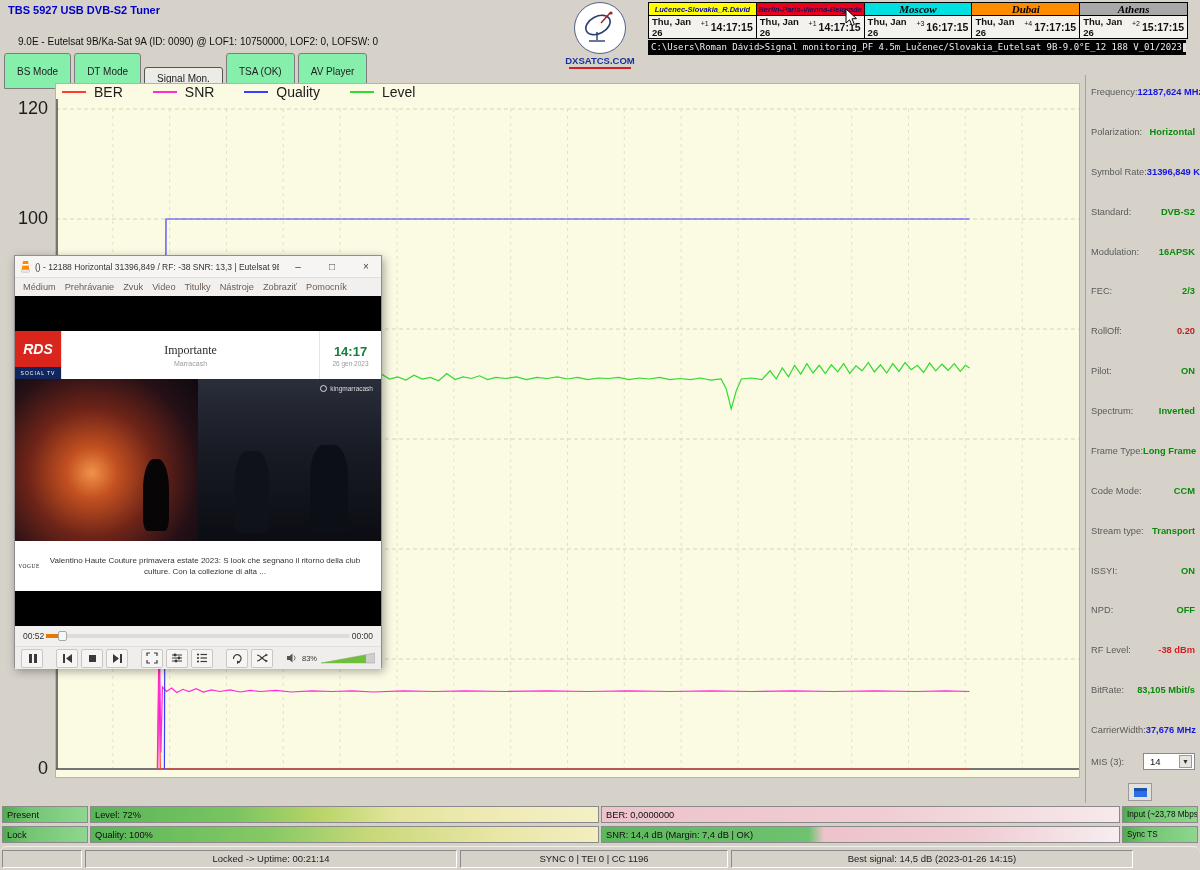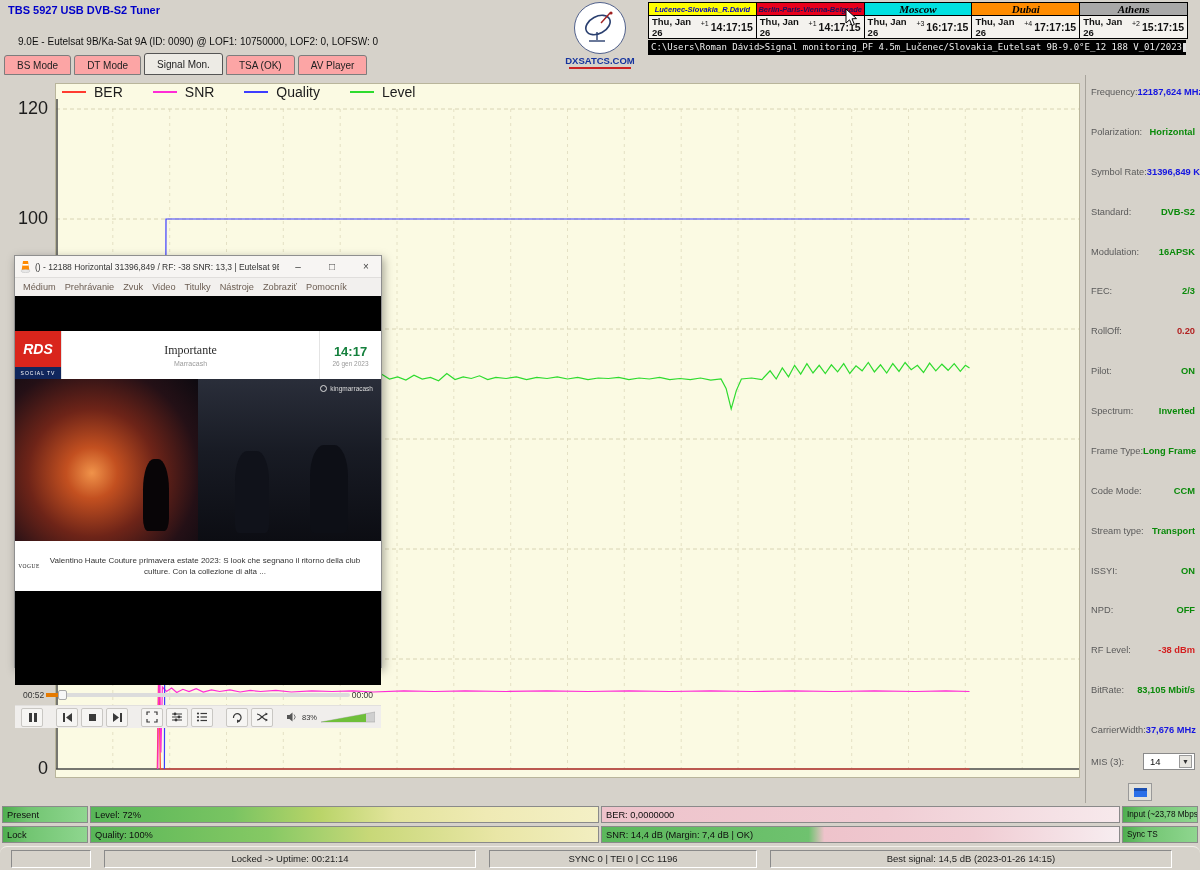--- a/index.html
+++ b/index.html
@@ -25,22 +25,22 @@
   .clock-date { font-weight:bold; font-size:9.5px; }
   .clock-tz { font-size:7px; margin-left:auto; position:relative; top:-4px; }
   .clock-time { font-weight:bold; font-size:10.5px; margin-left:2px; }
   
   .terminal { position:absolute; left:648px; top:40px; width:538px; height:15px; background:#000;
     color:#ececec; font-family:"DejaVu Sans Mono", monospace; font-size:9px; line-height:14px;
     padding-left:3px; white-space:nowrap; overflow:hidden; }
   .term-cursor { display:inline-block; width:6px; height:9px; background:#ddd; margin-left:1px; vertical-align:middle; }
   
   .tabs { position:absolute; left:4px; top:53px; display:flex; align-items:flex-end; }
-  .tab { height:20px; padding:0 12px; margin-right:3px; font-size:10px; color:#222;
-    background:#fca5a5; border:1px solid #7d7d7d; border-radius:3px 3px 0 0; display:flex; align-items:center; }
+  .tab { height:36px; padding:0 12px; margin-right:3px; font-size:10px; color:#222;
+    background:#86efac; border:1px solid #7d7d7d; border-radius:3px 3px 0 0; display:flex; align-items:center; }
   .tab.active { background:#edebe5; height:22px; border-color:#555; }
   
   .chart-panel { position:absolute; left:0; top:75px; width:1085px; height:728px; }
   .plot { position:absolute; left:55px; top:8px; width:1025px; height:695px; background:#fbfae3; border:1px solid #b9b59b; }
   .plot svg { position:absolute; left:0; top:0; }
   .grid-h { stroke:#d8d4b4; stroke-width:1; stroke-dasharray:4 3; }
   .grid-v { stroke:#e4e0c4; stroke-width:1; stroke-dasharray:3 4; }
   .axis { stroke:#4a4a4a; stroke-width:1.5; }
   .ytick { position:absolute; left:2px; width:46px; height:22px; line-height:22px; text-align:right; font-size:18px; color:#1c1c1c; }
   .legend { position:absolute; left:62px; top:9px; display:flex; gap:30px; align-items:center; z-index:5; }
@@ -57,21 +57,21 @@
   .mis-arrow { width:13px; height:13px; background:#e7e5df; border:1px solid #9a9a9a; font-size:7px; display:flex; align-items:center; justify-content:center; color:#333; }
   .mini-btn { position:absolute; top:708px; left:42px; width:24px; height:18px; background:#e4e2da; border:1px solid #999; display:flex; align-items:center; justify-content:center; }
   .mini-glyph { width:13px; height:9px; background:#2a6fe8; border-top:3px solid #1b4fb0; }
   
   .vlc { position:absolute; left:14px; top:255px; width:368px; height:413px; background:#f2f0ee;
     border:1px solid #8f8f8f; box-shadow:2px 3px 9px rgba(0,0,0,.35); z-index:40; }
   .vlc-titlebar { height:22px; display:flex; align-items:center; gap:4px; padding-left:5px; background:#f7f5f3; border-bottom:1px solid #e0dedc; }
   .vlc-title { flex:1; font-size:8.5px; color:#333; white-space:nowrap; overflow:hidden; }
   .vlc-btn { width:30px; height:21px; display:flex; align-items:center; justify-content:center; font-size:10px; color:#444; }
   .vlc-menu { height:18px; display:flex; gap:9px; align-items:center; padding-left:8px; font-size:9.2px; color:#6b5d52; }
-  .vlc-video { position:relative; height:389px; background:#000; overflow:hidden; }
+  .vlc-video { position:relative; height:330px; background:#000; overflow:hidden; }
   .band { position:absolute; top:35px; left:0; right:0; height:48px; background:#fff; display:flex; align-items:stretch; }
   .rds { width:46px; display:flex; flex-direction:column; }
   .rds-top { flex:1; background:#d9251c; color:#fff; display:flex; align-items:center; justify-content:center; font-weight:bold; font-style:italic; font-size:14px; }
   .rds-bottom { height:12px; background:#10265c; color:#fff; font-size:5px; letter-spacing:1px; display:flex; align-items:center; justify-content:center; }
   .band-center { flex:1; display:flex; flex-direction:column; justify-content:center; text-align:center; border-left:1px solid #e4e4e4; }
   .headline { font-size:12px; color:#2b2b2b; font-family:"Liberation Serif", serif; }
   .subheadline { font-size:7px; color:#9a9a9a; margin-top:2px; }
   .band-right { width:62px; display:flex; flex-direction:column; justify-content:center; text-align:center; border-left:1px solid #e4e4e4; }
   .band-time { font-size:13px; font-weight:bold; color:#15803d; }
   .band-date { font-size:6.5px; color:#9a9a9a; margin-top:1px; }
@@ -99,21 +99,21 @@
   .srow { position:absolute; left:2px; width:1196px; height:17px; display:flex; gap:2px; }
   .srow1 { top:806px; } .srow2 { top:826px; }
   .scell { border:1px solid #8a8a8a; display:flex; align-items:center; padding-left:4px; font-size:9.3px; color:#0e0e0e; overflow:hidden; white-space:nowrap; }
   .w-flag { width:86px; } .w-bar { width:509px; } .w-bar2 { width:519px; } .w-end { width:76px; font-size:8.2px; }
   .bg-green { background:linear-gradient(to right,#4fae4f 0%,#72c572 30%,#8fd68f 100%); }
   .bg-level { background:linear-gradient(to right,#58b658 0%,#79c462 28%,#b9d468 45%,#e3e49c 60%,#efeab4 78%,#f4f0c6 100%); }
   .bg-quality { background:linear-gradient(to right,#58b658 0%,#86c964 35%,#c8d878 55%,#e9e6a6 80%,#f2eec0 100%); }
   .bg-ber { background:linear-gradient(to right,#eec3cb 0%,#f0cdd4 55%,#f7e9ec 100%); }
   .bg-snr { background:linear-gradient(to right,#5cb85c 0%,#6fc26f 40%,#eec3cb 43%,#f0ccd3 72%,#f7edf0 100%); }
   
-  .statusbar { position:absolute; left:0; top:846px; width:1200px; height:24px; background:#d6d2ca; border-top:1px solid #f2efe9; display:flex; align-items:center; gap:13px; padding:0 11px;border-radius:7px; }
+  .statusbar { position:absolute; left:0; top:846px; width:1200px; height:24px; background:#d6d2ca; border-top:1px solid #f2efe9; display:flex; align-items:center; gap:3px; padding:0 2px;border-radius:7px; }
   .sb-panel { height:18px; border:1px solid; border-color:#8a8a8a #ffffff #ffffff #8a8a8a; display:flex; align-items:center; justify-content:center; font-size:9.5px; color:#1c1c1c; }
   .sb-0 { width:80px; } .sb-1 { width:372px; } .sb-2 { width:268px; } .sb-3 { width:402px; }
   
   .cursor-arrow { position:absolute; left:845px; top:8px; z-index:90; }
 </style>
 </head>
 <body>
 
 <div class="app">
 

